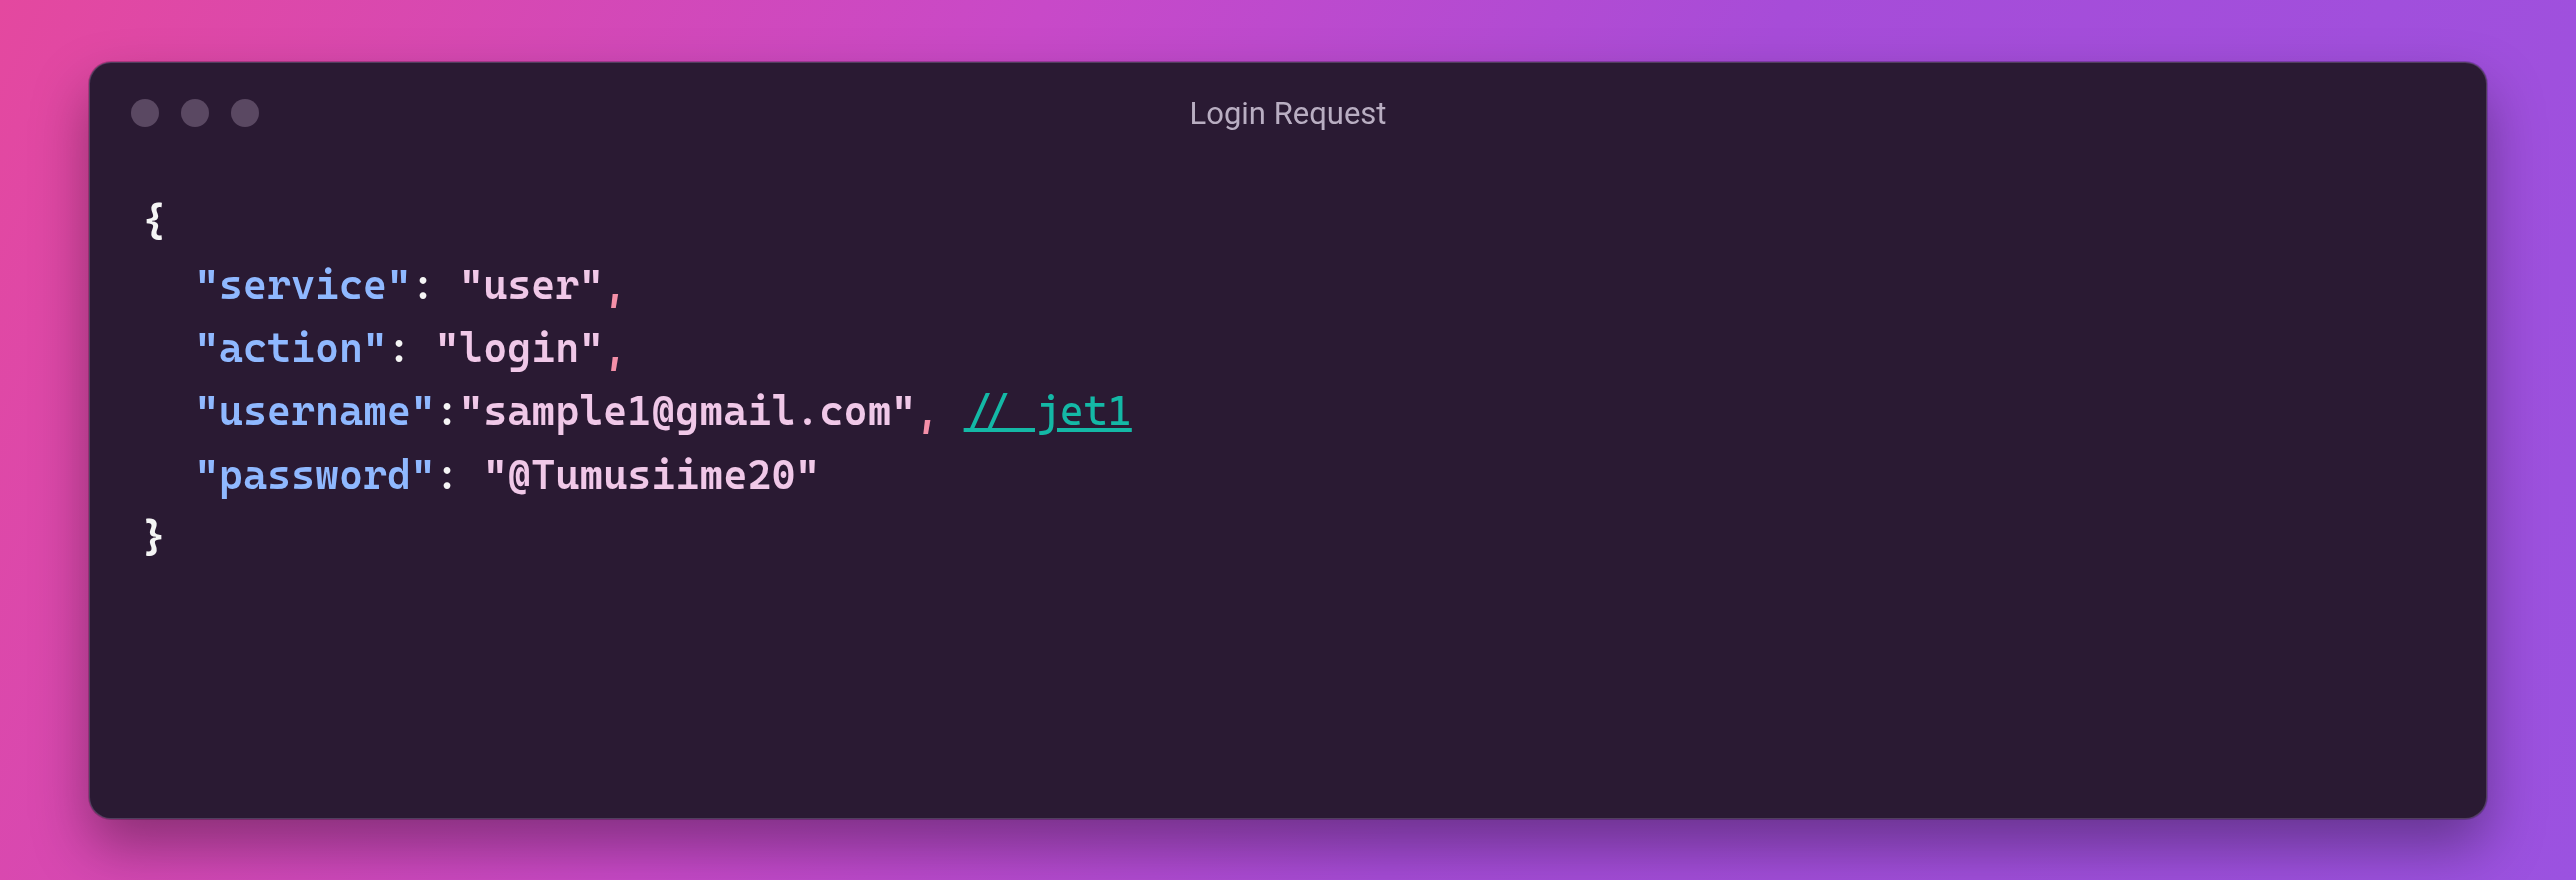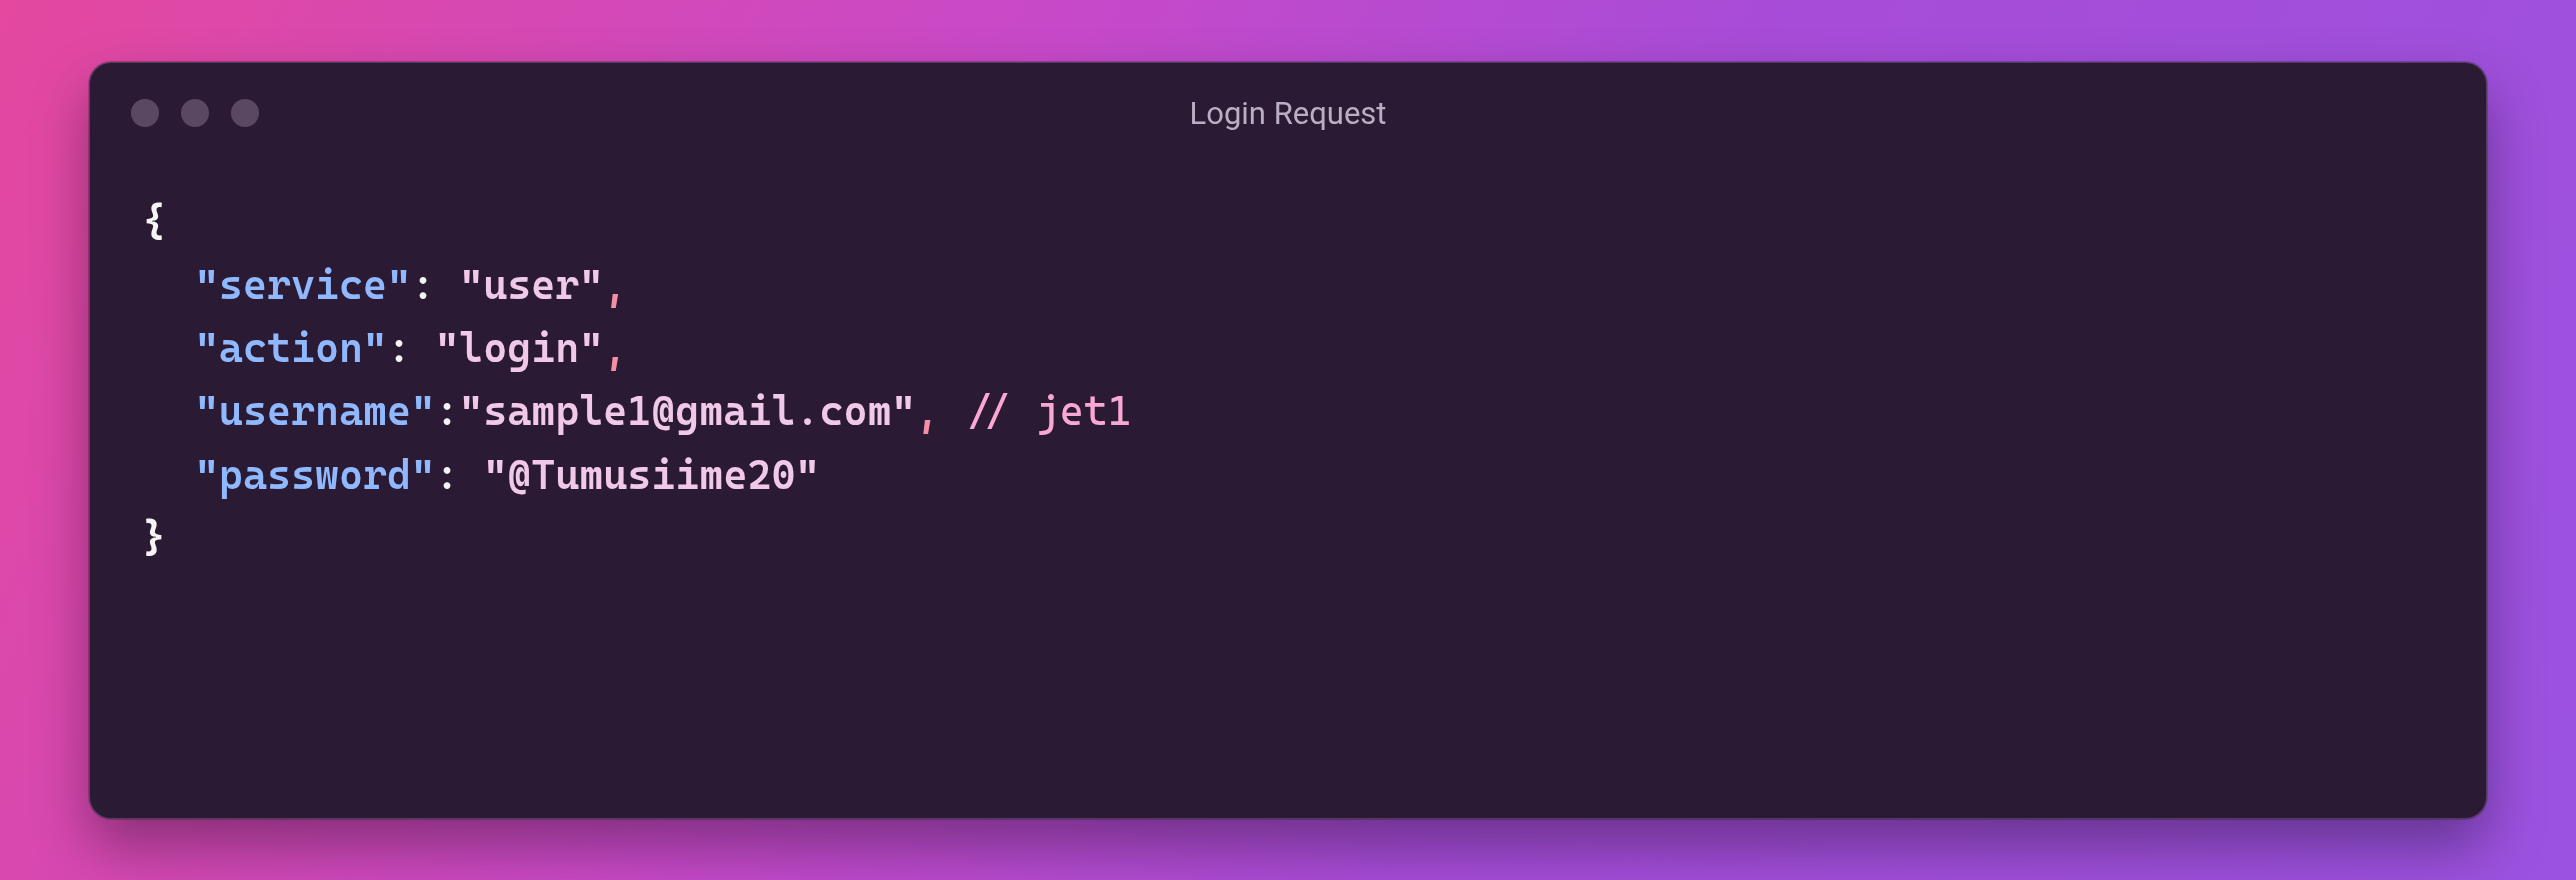--- a/index.html
+++ b/index.html
@@ -66,21 +66,21 @@
     font-size: 41px;
     line-height: 1.54;
     font-weight: 600;
     white-space: pre;
   }
   .tok-brace   { color: #f5f5f5; }
   .tok-key     { color: #8fb8ff; }
   .tok-colon   { color: #f5f5f5; }
   .tok-string  { color: #f0c8e8; }
   .tok-comma   { color: #f48fa8; }
-  .tok-comment { color: #f9a8d4; font-weight: 500; }
+  .tok-comment { color: #14b8a6; font-weight: 500; text-decoration: underline; }
   .indent { display:inline-block; width: 2.2ch; }
 </style>
 </head>
 <body>
 
 <div class="window">
   <div class="titlebar">
     <div class="traffic-lights">
       <div class="traffic-light"></div>
       <div class="traffic-light"></div>

